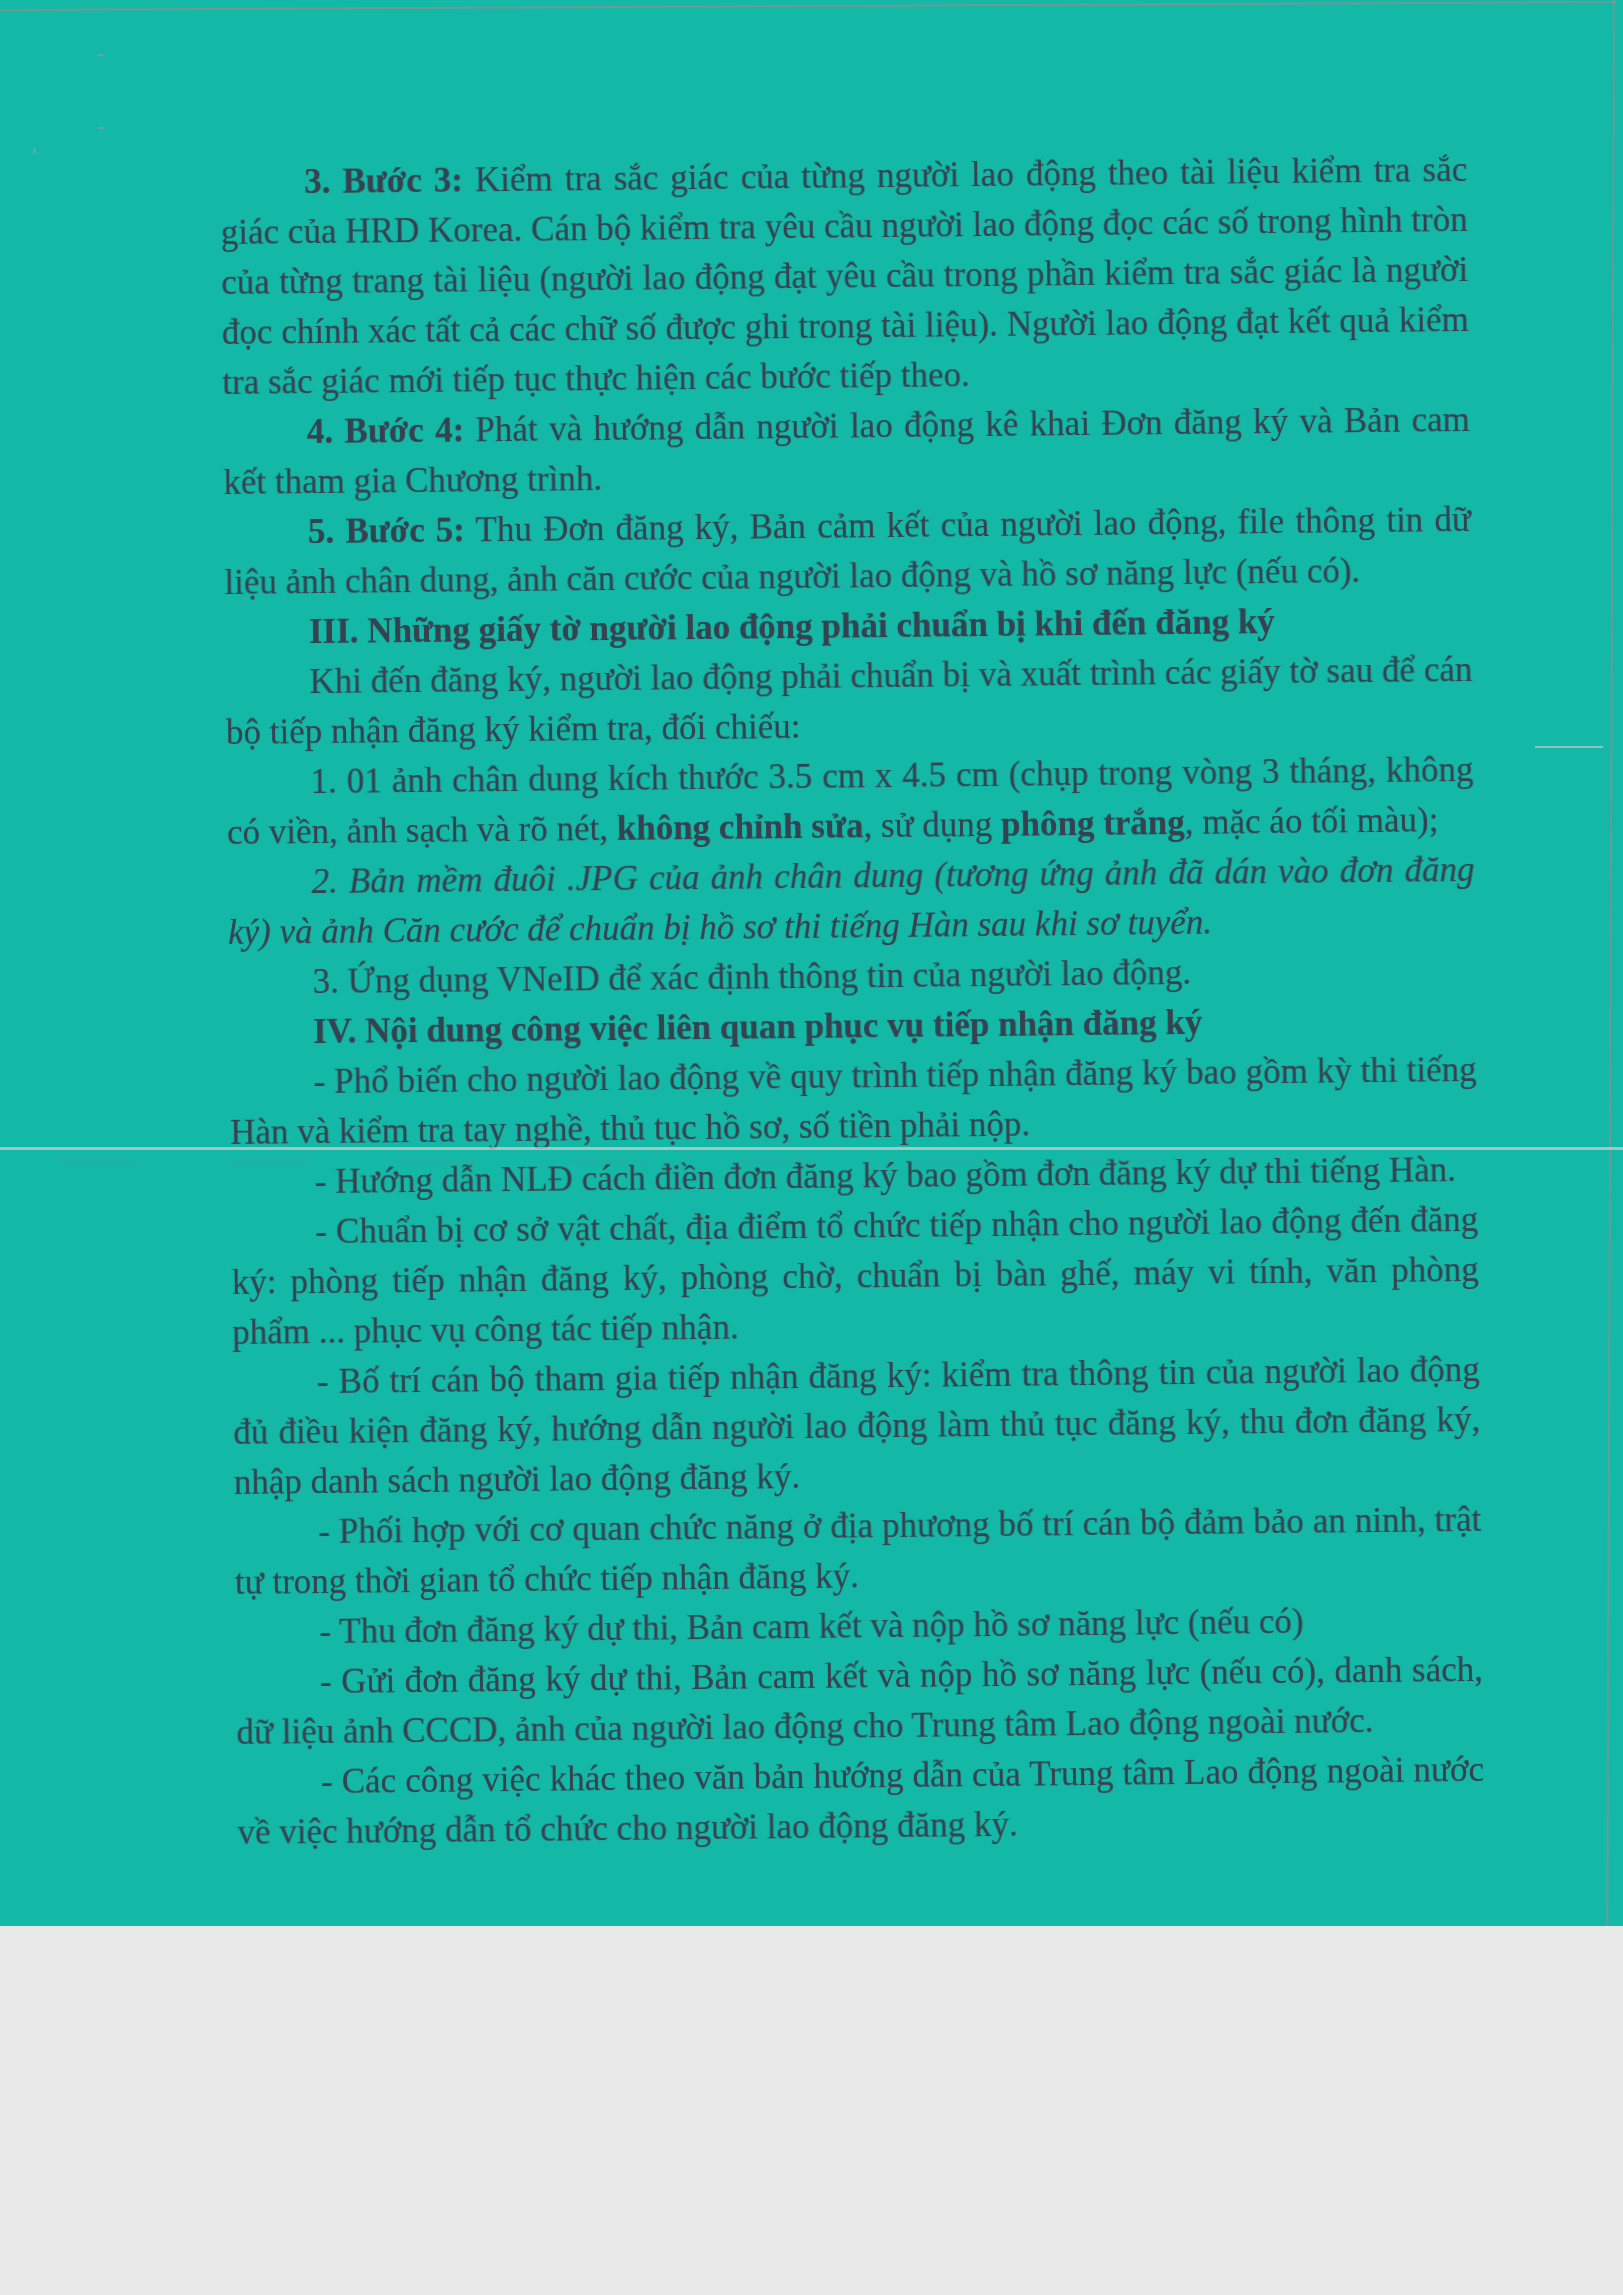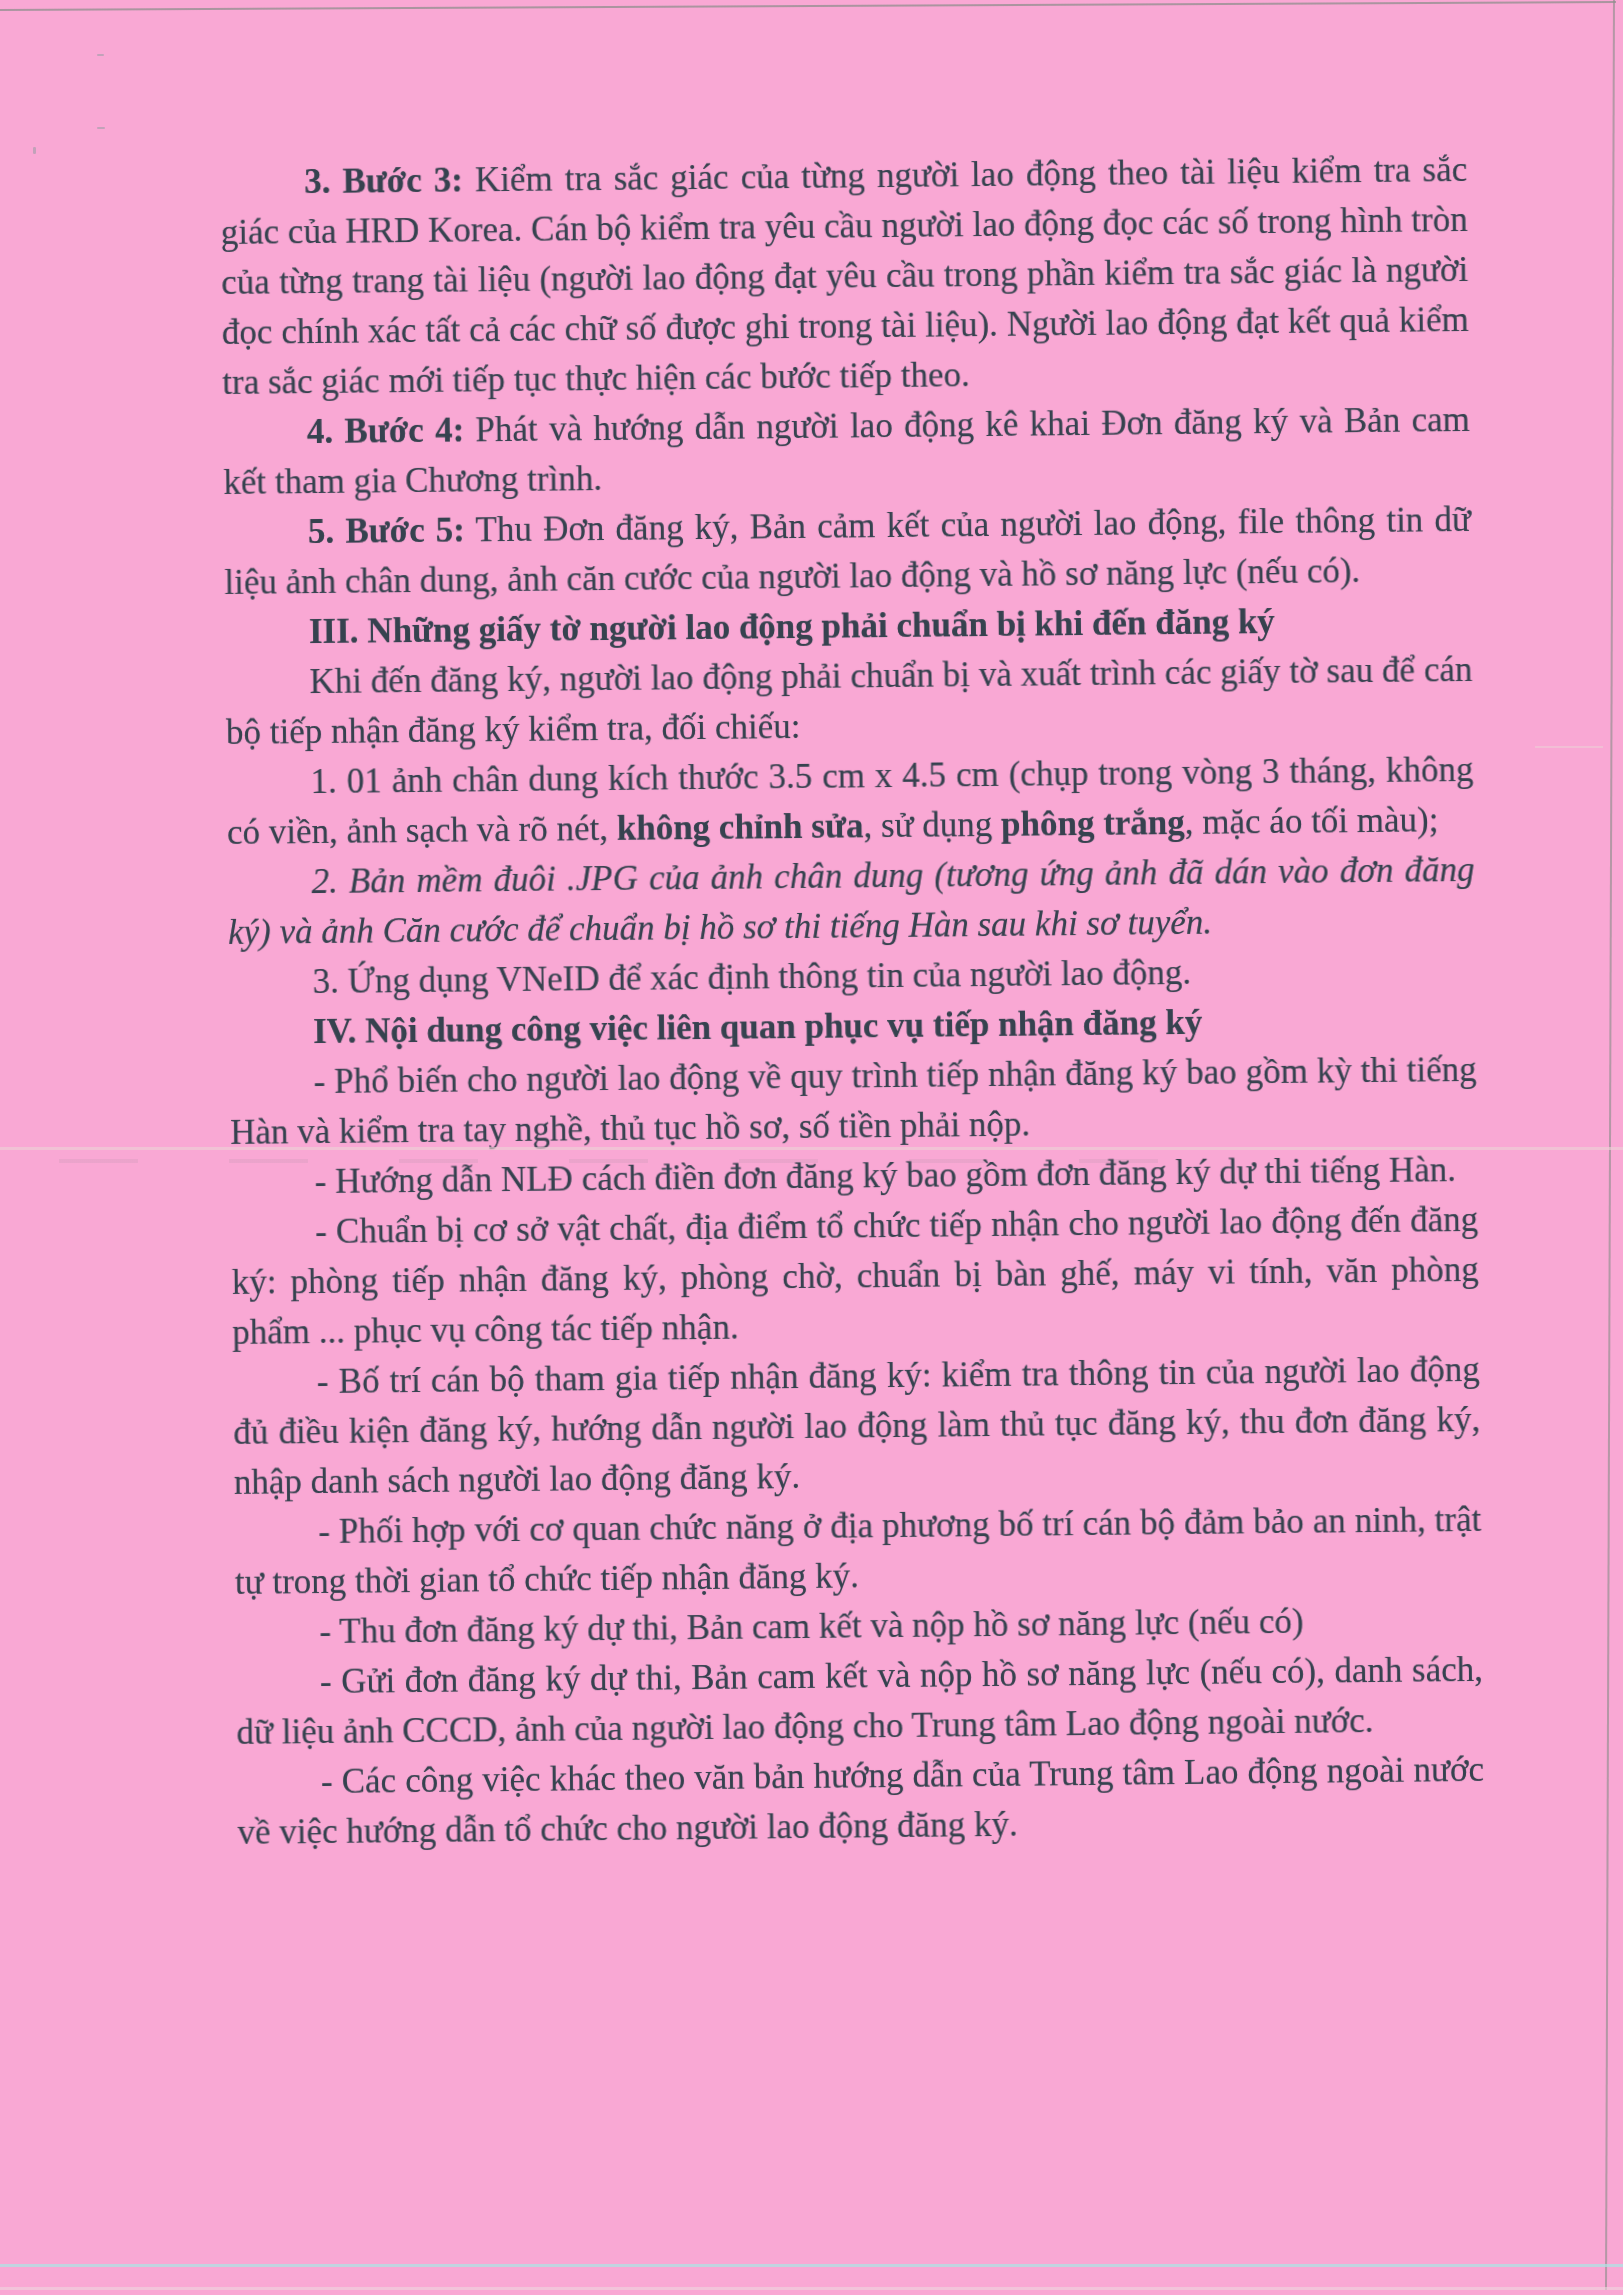--- a/index.html
+++ b/index.html
@@ -1,21 +1,21 @@
 <!DOCTYPE html>
 <html style="--ink: #36424f; --edge: #8f8f8d; --pink-line: #eccfd6; --cyan-line: #aee3e4; --bottom-pink: #edd7de;font-size:10.5px"><head>
 <meta charset="utf-8">
 <style>
   html, body { margin: 0; padding: 0; background: #e8e8e8; }
   .page {
     position: relative;
     width: 1624px;
-    height: 2295px;
+    height: 1926px;
     margin: 0 auto;
-    background: #f9a8d4;
+    background: #14b8a6;
     overflow: hidden;
     font-family: "Liberation Serif", "DejaVu Serif", serif;
     color: var(--ink, #36424f);
   }
   .text-block {
     position: absolute;
     left: 220px;
     top: 158px;
     width: 1247px;
     transform: rotate(-0.6deg);

